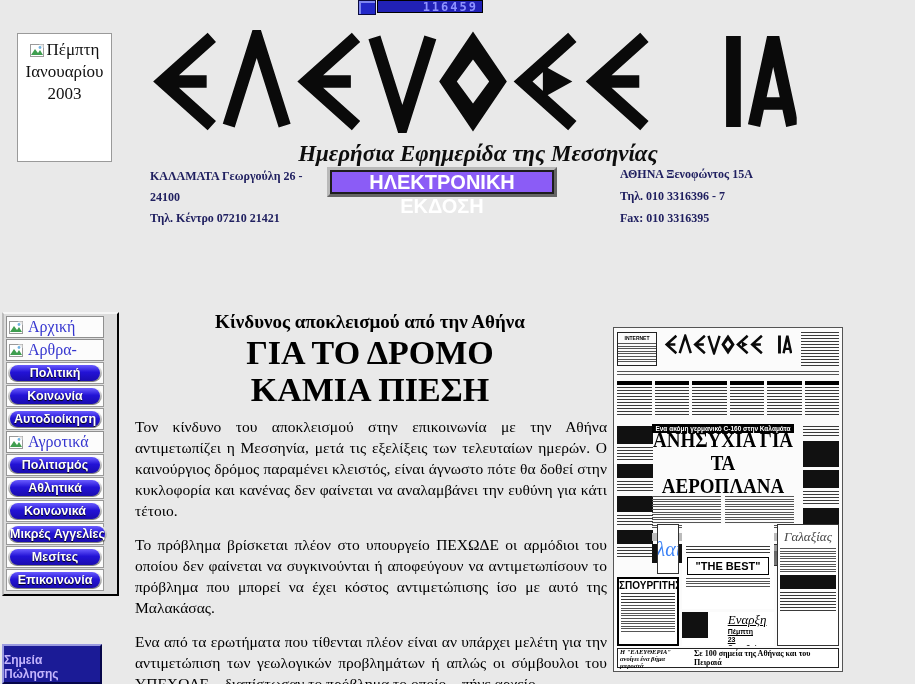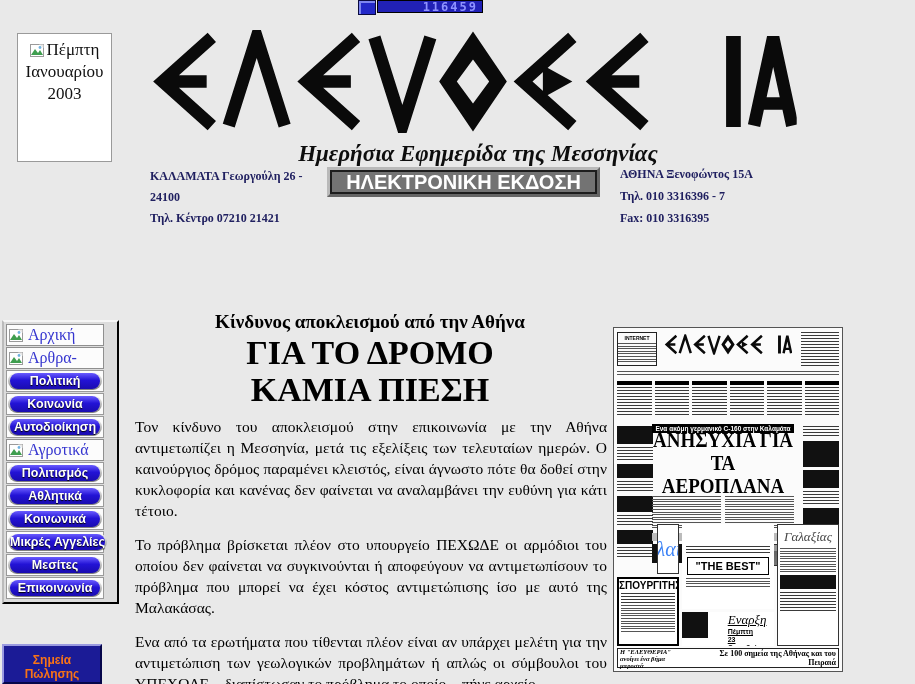--- a/index.html
+++ b/index.html
@@ -24,42 +24,42 @@
   
   .logo-svg{left:148px;top:30px;}
   .tagline{left:178px;top:133px;width:600px;text-align:center;
     font:bold italic 23px "Liberation Serif",serif;color:#0d0d0d;margin-top:8px;}
 
   
   .contact{font:bold 12px "Liberation Serif",serif;color:#202060;line-height:21px;}
   .c-left{left:150px;top:166px;width:180px;}
   .c-right{left:620px;top:166px;width:185px;line-height:17px;}
   .c-right .gap{height:5px;}
-  .edition-btn{left:327px;top:167px;width:273px;height:30px;background:#737373;
+  .edition-btn{left:327px;top:167px;width:230px;height:30px;background:#8b5cf6;
     border:3px outset #b9b9b9;box-shadow:inset 0 0 0 2px #1d1d1d;box-sizing:border-box;
     color:#fff;font:bold 20px "Liberation Sans",sans-serif;text-align:center;line-height:24px;
     cursor:pointer;}
 
   
   .sidebar{left:2px;top:312px;width:117px;background:#dcdcdc;padding:2px 13px 2px 2px;
-    border:2px solid;border-color:#f6f6f6 #000 #000 #bbb;box-sizing:border-box;margin-top:8px;}
+    border:2px solid;border-color:#f6f6f6 #000 #000 #bbb;box-sizing:border-box;}
   .cell{height:22px;border:1px solid #8f8f8f;background:#fcfcfc;margin-bottom:1px;
     display:flex;align-items:center;box-sizing:border-box;cursor:pointer;}
   .cell.link-cell{padding-left:2px;gap:2px;font-size:16px;color:#3535cf;}
   .cell.pill-cell{padding:1px;border-color:#9a9a9a;}
   .pill{flex:1;height:18px;border-radius:10px;background:linear-gradient(180deg,#ffffff,#7e7e7e);
     padding:1px 2px;box-sizing:border-box;}
   .pill-in{height:100%;border-radius:8px;
     background:linear-gradient(180deg,#6a5cff 0%,#2313d6 45%,#1a0cb0 100%);
     color:#fff;font:bold 12.5px "Liberation Sans",sans-serif;
     display:flex;align-items:center;justify-content:center;
     text-shadow:0 1px 1px #000;white-space:nowrap;}
   .sales-btn{left:2px;top:644px;width:100px;height:40px;background:#1b1b96;
     border:2px solid;border-color:#9a9ae0 #06064a #06064a #9a9ae0;
-    color:#f97316;font:bold 12px "Liberation Sans",sans-serif;text-align:center;
+    color:#c4b5fd;font:bold 12px "Liberation Sans",sans-serif;
     padding-top:7px;line-height:14px;box-sizing:border-box;cursor:pointer;}
 
   
   .kicker{left:135px;top:311px;width:470px;text-align:center;
     font:bold 19px "Liberation Serif",serif;color:#000;}
   .headline{left:135px;top:334px;width:470px;text-align:center;
     font:bold 34px "Liberation Serif",serif;color:#000;line-height:37px;}
   .body-text{left:135px;top:416px;width:472px;font-size:15.5px;line-height:21px;
     color:#000;text-align:justify;}
   .body-text p{margin:0 0 13px 0;}
@@ -104,21 +104,21 @@
   .galax{grid-column:3;grid-row:1 / span 3;font:italic 13px "Liberation Serif",serif;color:#444;
     text-align:center;padding-top:4px;}
   .spourg{grid-column:1 / span 1;grid-row:2 / span 2;border:2px solid #000;
     font:bold 10px "Liberation Sans",sans-serif;text-align:center;padding-top:1px;}
   .enarx{grid-column:2;grid-row:3;border:none;display:flex;gap:20px;align-items:flex-start;text-decoration:underline;}
   .enarx .scr{font:italic 13px "Liberation Serif",serif;}
   .enarx .sm{font:bold 7px "Liberation Sans",sans-serif;line-height:8px;}
   .t-footer{position:absolute;left:3px;bottom:3px;width:222px;height:20px;border:1px solid #222;
     display:flex;align-items:center;gap:4px;padding:0 2px;background:#fff;}
   .t-f-l{font:bold italic 6.5px "Liberation Serif",serif;width:70px;line-height:7px;}
-  .t-f-r{font:bold 8px "Liberation Serif",serif;flex:1;text-align:right;}
+  .t-f-r{font:bold 8px "Liberation Serif",serif;flex:1;text-align:left;}
 </style>
 </head>
 <body>
 
 <svg width="0" height="0" style="position:absolute">
   <defs>
     <symbol id="logo-glyphs" viewBox="0 0 880 140">
       <g stroke="#0a0a0a" stroke-width="17" fill="none" stroke-linejoin="miter">
 
         <path d="M85,10 L18,70 L85,130 M22,70 L78,70"></path>

